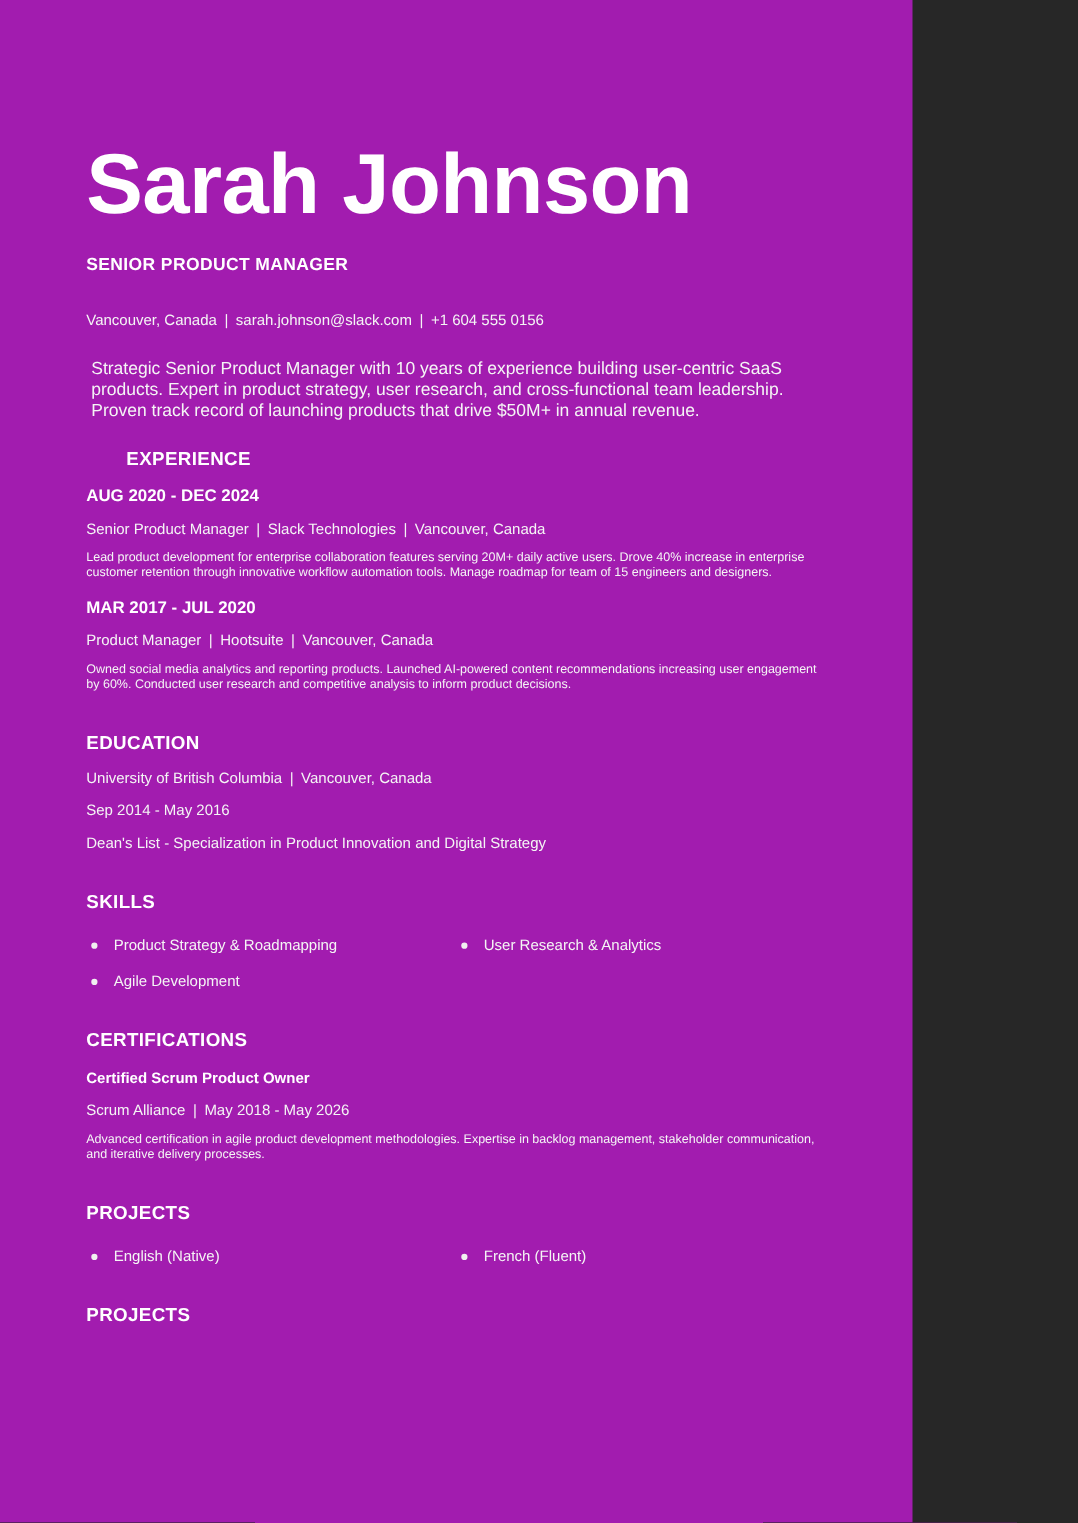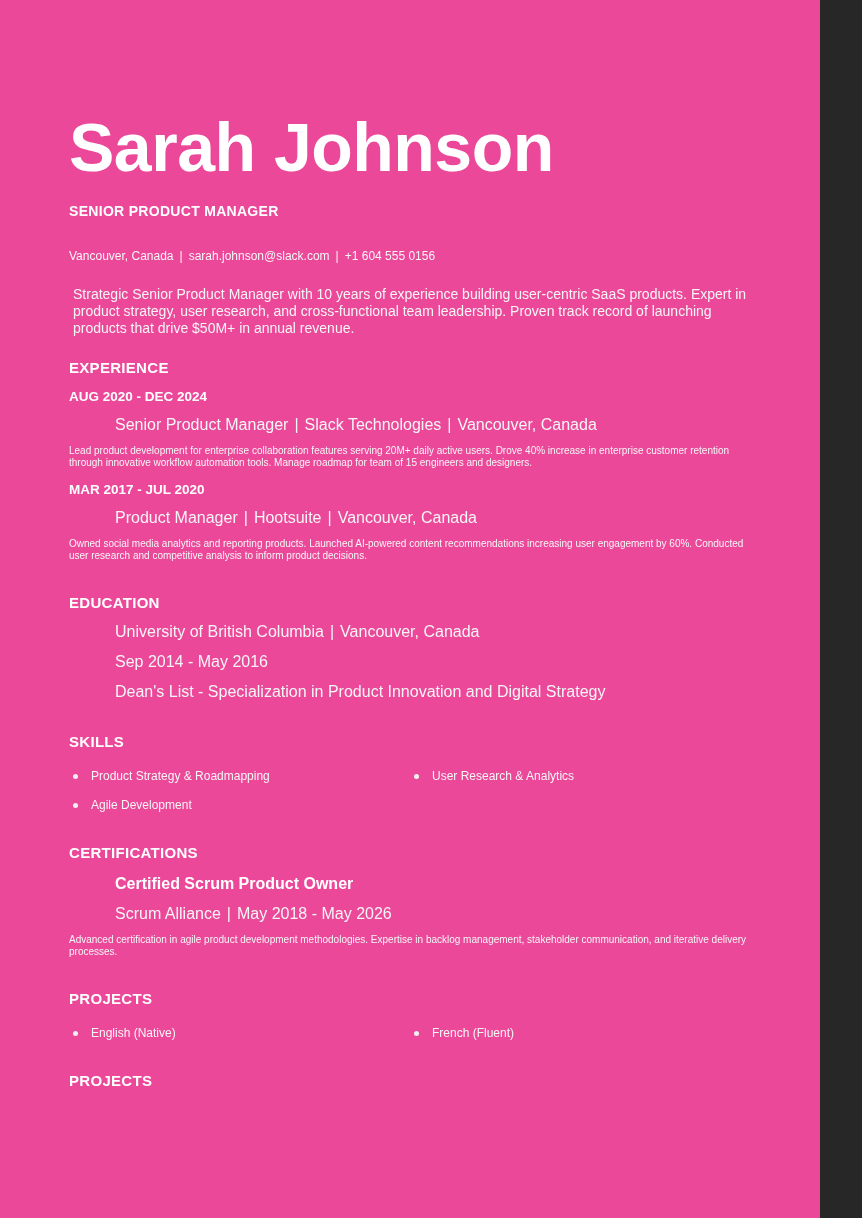--- a/index.html
+++ b/index.html
@@ -1,21 +1,21 @@
 <!DOCTYPE html>
 <html><head>
 <meta charset="utf-8">
 <style>
   html, body { margin: 0; padding: 0; background: #272727; }
   .page {
     position: relative;
-    width: 820px;
+    width: 730px;
     height: 1218px;
     box-sizing: border-box;
-    background: #ec4899;
+    background: #a21caf;
     color: #fafafa;
     font-family: "Liberation Sans", sans-serif;
     padding: 112px 69px 0 69px;
     overflow: hidden;
   }
   .name {
     font-size: 68px;
     font-weight: 700;
     line-height: 1.03;
     margin: 0;
@@ -42,32 +42,31 @@
     line-height: 1.21;
     color: #f5f5f5;
   }
   .section-heading {
     margin: 32px 0 0 0;
     font-size: 15px;
     font-weight: 700;
     letter-spacing: 0.3px;
     color: #ffffff;
   }
-  .section-experience .section-heading { margin-top: 22px; }
+  .section-experience .section-heading { margin-top: 22px; margin-left: 32px; }
   .entry-dates {
     margin-top: 13px;
     font-size: 13.5px;
     font-weight: 700;
     color: #ffffff;
   }
   .line-item {
     margin-top: 12px;
-    font-size: 16px;
+    font-size: 12px;
     color: #f5f5f5;
-    margin-left: 46px;
   }
   .bold-item { font-weight: 700; color: #ffffff; margin-top: 14px; }
   .desc {
     margin: 11px 0 0 0;
     font-size: 10px;
     line-height: 1.21;
     color: #f5f5f5;
   }
   ul.two-col {
     list-style: none;

